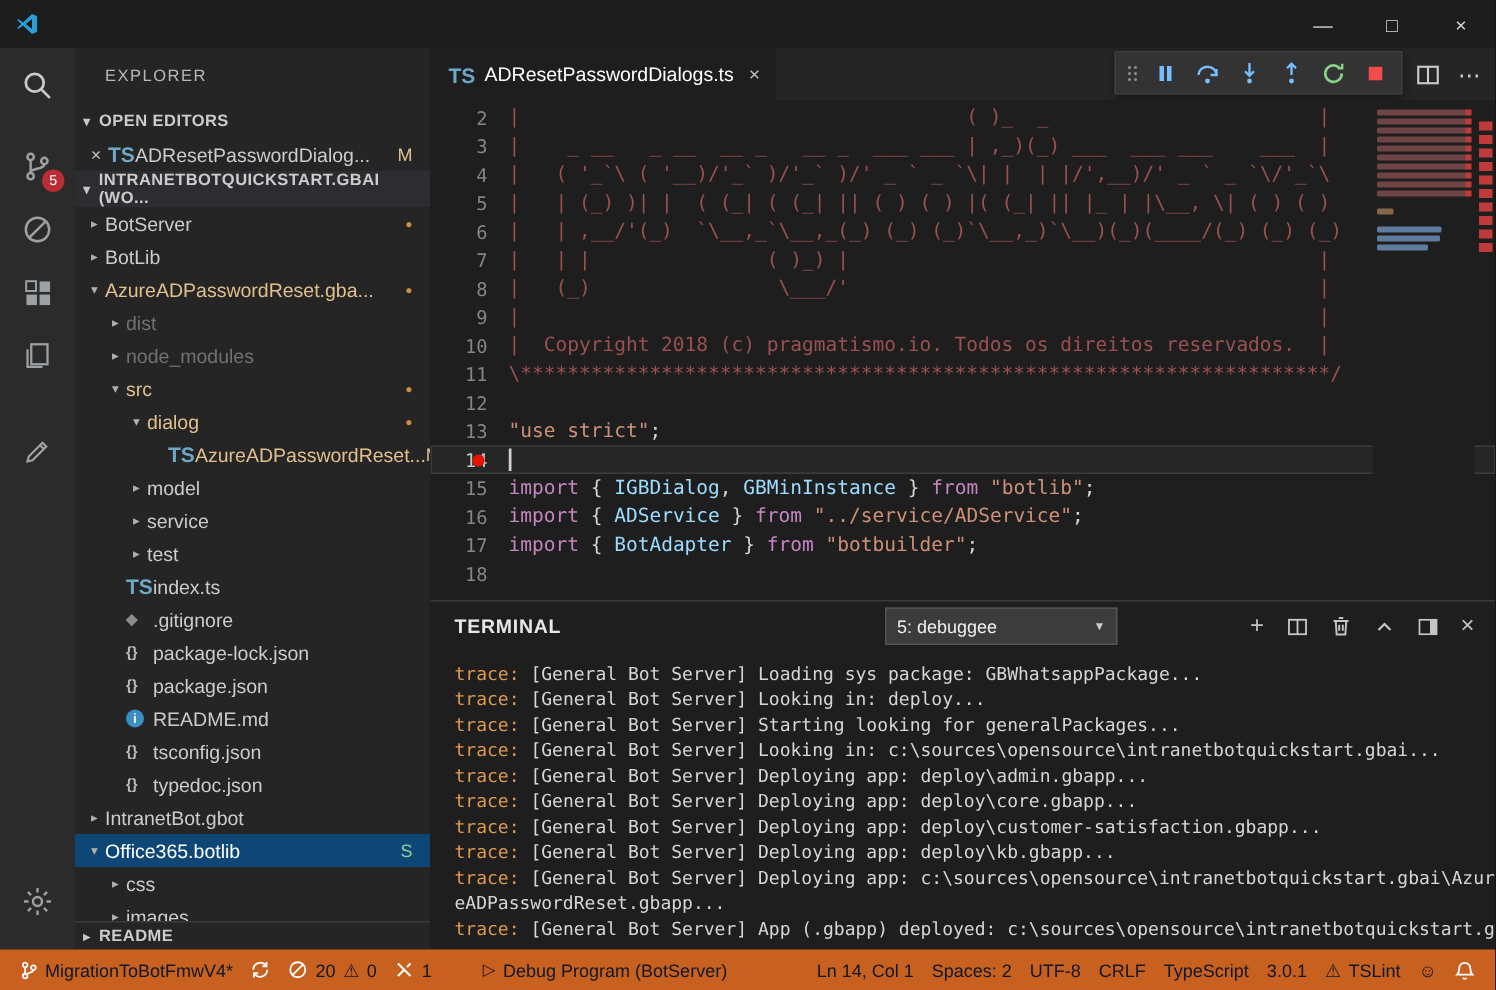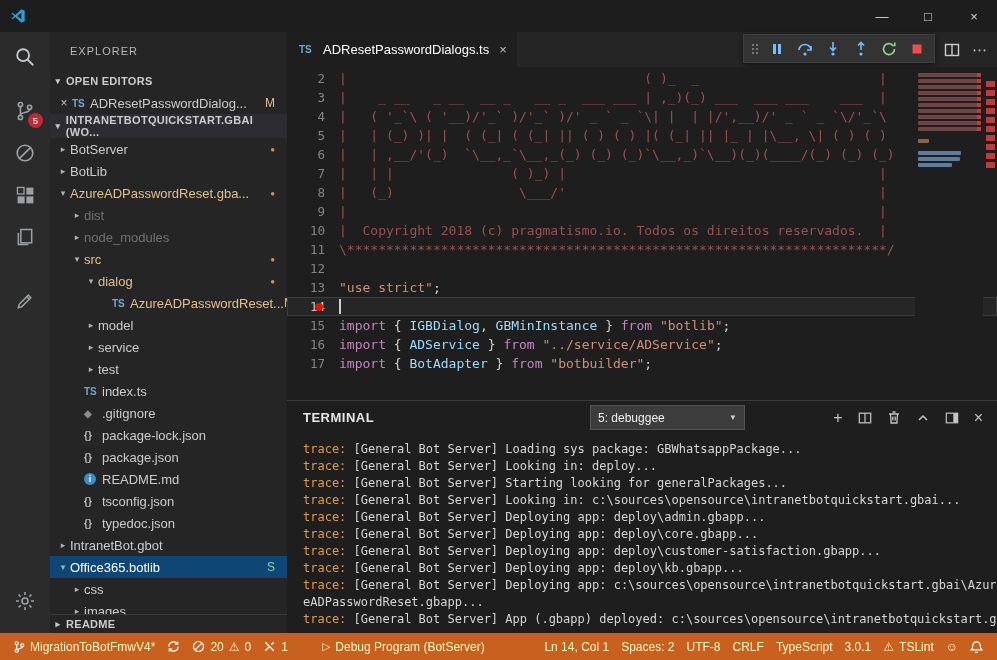--- a/index.html
+++ b/index.html
@@ -27,21 +27,21 @@
   .ab-gear{margin-top:auto;margin-bottom:12px;width:50px;height:40px;display:flex;align-items:center;justify-content:center;}
 
   
   .sidebar{flex:0 0 237px;background:#252526;display:flex;flex-direction:column;min-height:0;overflow:hidden;}
   .sb-title{flex:0 0 38px;line-height:38px;padding-left:20px;font-size:11px;letter-spacing:1px;color:#b8b8b8;}
   .sb-header{flex:0 0 22px;display:flex;align-items:center;font-size:11px;font-weight:bold;color:#cccccc;letter-spacing:.3px;}
   .sb-header .twisty{width:16px;text-align:center;font-size:9px;color:#c5c5c5;}
   .sb-header.ws{background:#2d2d31;}
   .oe-row{flex:0 0 22px;display:flex;align-items:center;padding-left:6px;white-space:nowrap;}
   .oe-close{width:16px;text-align:center;color:#c0c0c0;font-size:12px;}
-  .ficon{flex:0 0 18px;font-size:10px;font-weight:bold;color:#6ea8c6;}
+  .ficon{flex:0 0 18px;font-size:14px;font-weight:bold;color:#6ea8c6;}
   .ficon.braces{color:#bdbdbd;font-size:10px;}
   .ficon.diamond{color:#8a8d8f;font-size:10px;}
   .ficon.info{flex:0 0 12px;width:12px;height:12px;border-radius:50%;background:#3b8ec4;color:#fff;font-size:9px;line-height:12px;text-align:center;margin-right:6px;font-weight:bold;}
   .oe-label{flex:1;overflow:hidden;}
   .badge-m{color:#e2c08d;margin-right:12px;font-size:12px;}
   .tree{flex:1;min-height:0;overflow:hidden;}
   .trow{height:22px;display:flex;align-items:center;white-space:nowrap;color:#cccccc;overflow:hidden;}
   .trow .twisty{flex:0 0 14px;font-size:9px;color:#b0b0b0;text-align:center;}
   .trow.dim .tlabel{color:#6f7274;}
   .trow.mod .tlabel{color:#e2c08d;}
@@ -88,21 +88,21 @@
   .dd-arrow{font-size:8px;color:#ccc;}
   .panel-actions{margin-left:auto;display:flex;align-items:center;gap:15px;color:#c5c5c5;}
   .pa-plus{font-size:16px;line-height:1;}
   .pa-close{font-size:16px;line-height:1;}
   .term-body{flex:1;padding:7px 0 0 16px;font-family:"DejaVu Sans Mono",monospace;font-size:12px;line-height:17px;overflow:hidden;}
   .tline{white-space:pre;}
   .tprefix{color:#e09a4e;}
   .ttext{color:#d6d6d6;}
 
   
-  .statusbar{flex:0 0 27px;background:#c8601f;display:flex;align-items:center;color:#fef9c3;font-size:12px;padding:0 8px;}
+  .statusbar{flex:0 0 27px;background:#c8601f;display:flex;align-items:center;color:#0f172a;font-size:12px;padding:0 8px;}
   .sb-item{display:flex;align-items:center;gap:5px;padding:0 6px;height:100%;white-space:nowrap;}
   .sb-item.debug{margin-left:22px;}
   .sb-right{margin-left:auto;display:flex;align-items:center;height:100%;}
   .sb-play{font-size:11px;}
   .sb-warnicon{font-size:12px;}
   svg{display:block;}
 </style>
 </head>
 <body>
 
@@ -384,20 +384,21 @@
             <div class="eline"><span class="gut">8</span><span class="lct"><span style="color: rgb(155, 81, 81);">|   (_)                \___/'                                        |</span></span></div>
             <div class="eline"><span class="gut">9</span><span class="lct"><span style="color: rgb(155, 81, 81);">|                                                                    |</span></span></div>
             <div class="eline"><span class="gut">10</span><span class="lct"><span style="color: rgb(155, 81, 81);">|  Copyright 2018 (c) pragmatismo.io. Todos os direitos reservados.  |</span></span></div>
             <div class="eline"><span class="gut">11</span><span class="lct"><span style="color: rgb(155, 81, 81);">\*********************************************************************/</span></span></div>
             <div class="eline"><span class="gut">12</span><span class="lct"></span></div>
             <div class="eline"><span class="gut">13</span><span class="lct"><span style="color: rgb(206, 145, 120);">"use strict"</span><span style="color: rgb(212, 212, 212);">;</span></span></div>
             <div class="eline cur"><span class="bp"></span><span class="gut">14</span><span class="lct"><span class="caret"></span></span></div>
             <div class="eline"><span class="gut">15</span><span class="lct"><span style="color: rgb(197, 134, 192);">import</span><span style="color: rgb(212, 212, 212);"> { </span><span style="color: rgb(156, 220, 254);">IGBDialog</span><span style="color: rgb(212, 212, 212);">, </span><span style="color: rgb(156, 220, 254);">GBMinInstance</span><span style="color: rgb(212, 212, 212);"> } </span><span style="color: rgb(197, 134, 192);">from</span><span style="color: rgb(212, 212, 212);"> </span><span style="color: rgb(206, 145, 120);">"botlib"</span><span style="color: rgb(212, 212, 212);">;</span></span></div>
             <div class="eline"><span class="gut">16</span><span class="lct"><span style="color: rgb(197, 134, 192);">import</span><span style="color: rgb(212, 212, 212);"> { </span><span style="color: rgb(156, 220, 254);">ADService</span><span style="color: rgb(212, 212, 212);"> } </span><span style="color: rgb(197, 134, 192);">from</span><span style="color: rgb(212, 212, 212);"> </span><span style="color: rgb(206, 145, 120);">"../service/ADService"</span><span style="color: rgb(212, 212, 212);">;</span></span></div>
             <div class="eline"><span class="gut">17</span><span class="lct"><span style="color: rgb(197, 134, 192);">import</span><span style="color: rgb(212, 212, 212);"> { </span><span style="color: rgb(156, 220, 254);">BotAdapter</span><span style="color: rgb(212, 212, 212);"> } </span><span style="color: rgb(197, 134, 192);">from</span><span style="color: rgb(212, 212, 212);"> </span><span style="color: rgb(206, 145, 120);">"botbuilder"</span><span style="color: rgb(212, 212, 212);">;</span></span></div>
+            <div class="eline"><span class="gut">18</span><span class="lct"></span></div>
           </div>
         <div class="minimap">
             <div class="mmrow" style="width: 59.5px; background: rgb(110, 68, 68);"></div>
             <div class="mmerr" style="top: 6px;"></div>
             <div class="mmrow" style="width: 59.5px; background: rgb(110, 68, 68);"></div>
             <div class="mmerr" style="top: 12px;"></div>
             <div class="mmrow" style="width: 59.5px; background: rgb(110, 68, 68);"></div>
             <div class="mmerr" style="top: 18px;"></div>
             <div class="mmrow" style="width: 59.5px; background: rgb(110, 68, 68);"></div>
             <div class="mmerr" style="top: 24px;"></div>

